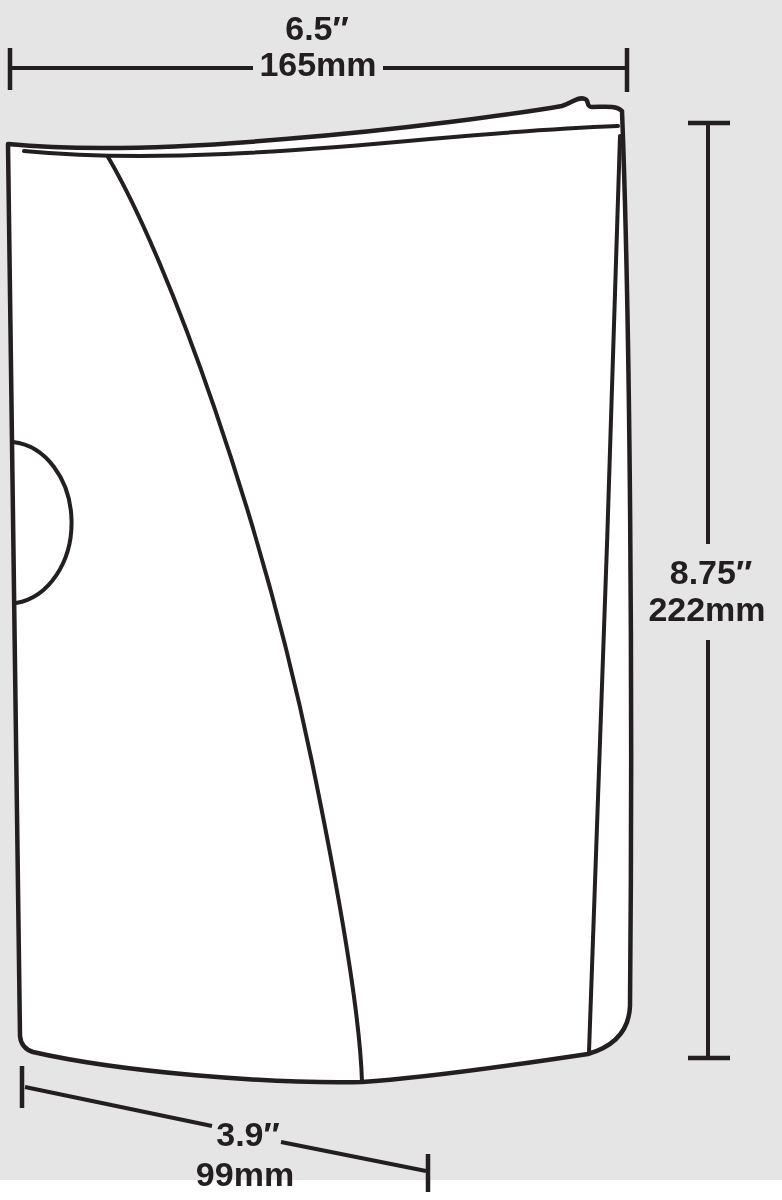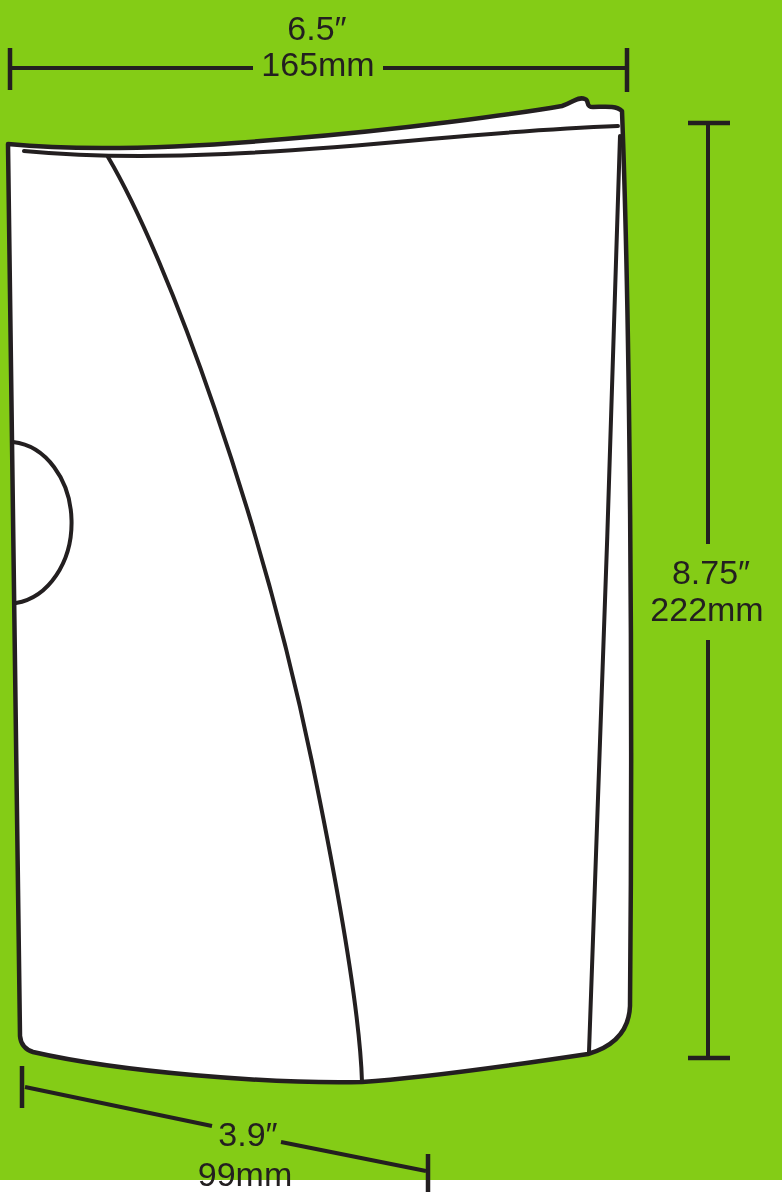--- a/index.html
+++ b/index.html
@@ -7,21 +7,22 @@
     padding: 0;
     background: #ffffff;
     width: 782px;
     height: 1200px;
     overflow: hidden;
   }
   .stage {
     position: relative;
     width: 782px;
     height: 1180px;
-    background: #84cc16;
+    background: #e5e5e5;
+    font-weight: bold;
   }
   svg { display: block; }
   svg text {
     font-family: "Liberation Sans", "DejaVu Sans", sans-serif;
     font-size: 34px;
     fill: #231f20;
   }
   .outline {
     fill: #ffffff;
     stroke: #231f20;

